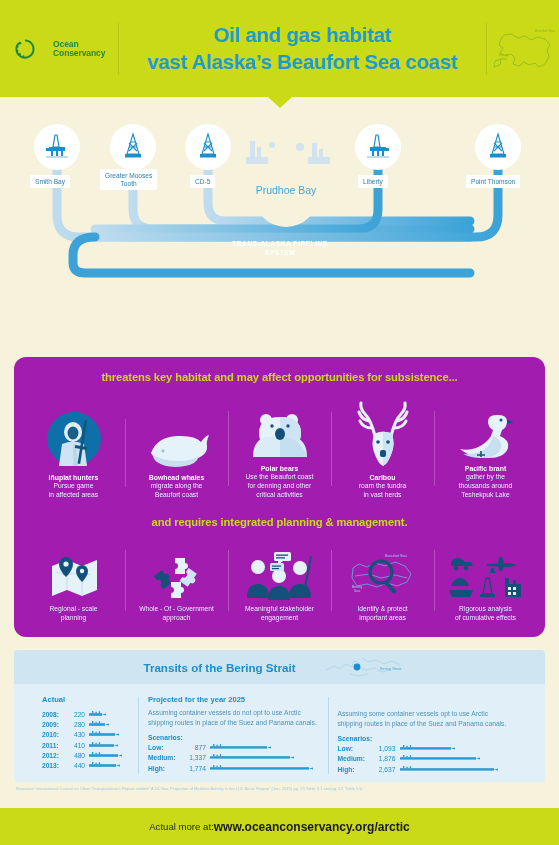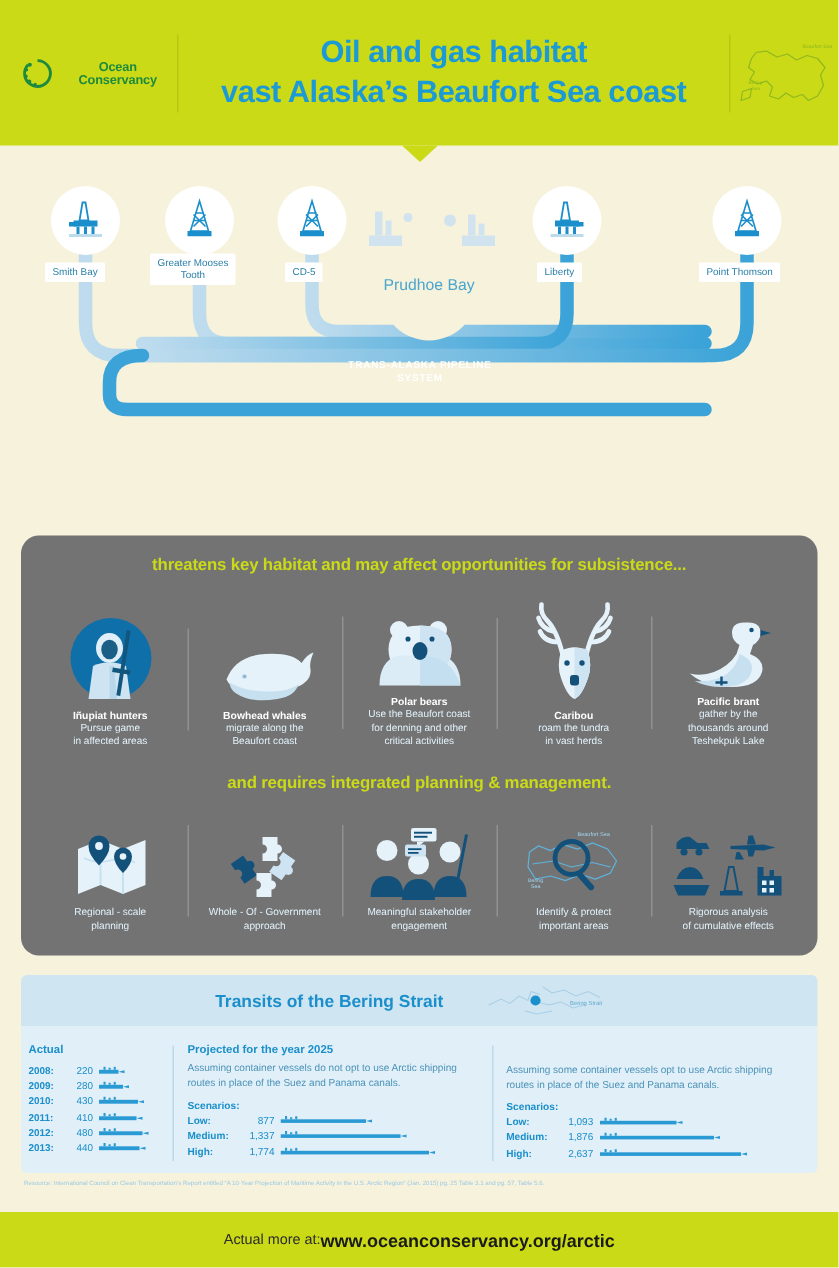--- a/index.html
+++ b/index.html
@@ -9,21 +9,21 @@
     font-family: "Liberation Sans", sans-serif;
     overflow: hidden;
     position: relative;
   }
 
   
   .header {
     height: 97px; background: #cada17;
     display: flex; align-items: center; position: relative;
   }
-  .logo-wrap { width: 118px; display: flex; align-items: center; gap: 3px; padding-left: 14px; text-align: center; }
+  .logo-wrap { width: 118px; display: flex; align-items: center; gap: 17px; padding-left: 14px; }
   .logo-mark { width: 22px; height: 22px; flex: 0 0 22px; }
   .logo-text { font-size: 8.5px; font-weight: bold; color: #1d8a3e; letter-spacing: -0.1px; line-height: 1.05; }
   .hdr-div { width: 1px; height: 52px; background: #b6c615; }
   .title {
     flex: 1; text-align: center; color: #1b9ad6;
     font-size: 20.5px; font-weight: bold; line-height: 1.28;
     letter-spacing: -0.3px; padding: 0 6px;
   }
   .hdr-map { width: 72px; display: flex; justify-content: center; align-items: center; }
   .notch {
@@ -50,21 +50,21 @@
     position: absolute; color: #4aa6cf; font-size: 10.5px;
     text-align: center; line-height: 1.28; width: 80px;
   }
   .tap-label {
     position: absolute; color: #ffffff; font-size: 6.6px; font-weight: bold;
     letter-spacing: 0.55px; text-align: center; line-height: 1.42; width: 110px;
   }
 
   
   .bluepanel {
-    margin: 0 14px; background: #737373;
+    margin: 0 14px; background: #a21caf;
     border-radius: 12px; padding: 14px 8px 14px;
     position: relative; z-index: 2;
   }
   .panel-head {
     color: #cada17; font-size: 11.2px; font-weight: bold;
     text-align: center; margin-bottom: 14px; letter-spacing: -0.1px;
   }
   .panel-head.second { margin-top: 16px; margin-bottom: 10px; }
   .icon-row { display: flex; align-items: flex-end; }
   .icon-cell {
@@ -81,21 +81,21 @@
   .cap-title { color: #ffffff; font-size: 6.9px; font-weight: bold; }
   .cap-body { color: #e2f2fb; font-size: 6.7px; }
 
   
   .transits { margin: 13px 14px 0; }
   .tr-head {
     background: #cfe5f2; height: 34px; border-radius: 4px 4px 0 0;
     display: flex; align-items: center; justify-content: center; gap: 28px;
   }
   .tr-title { color: #1b8fcb; font-size: 11.6px; font-weight: bold; }
-  .tr-body { background: #e0eff8; border-radius: 0 0 4px 4px; padding: 11px 5px 6px; display: flex; }
+  .tr-body { background: #e0eff8; border-radius: 0 0 4px 4px; padding: 11px 28px 6px; display: flex; }
   .col-actual { width: 96px; padding-right: 8px; }
   .col-div { width: 1px; background: #bcd9ea; margin: 2px 9px 2px 0; }
   .col-proj { flex: 1; padding-right: 8px; }
   .h-actual { color: #1b8fcb; font-size: 7.6px; font-weight: bold; margin-bottom: 7px; }
   .h-proj { color: #1b8fcb; font-size: 7.6px; font-weight: bold; margin-bottom: 4px; }
   .proj-note { color: #4d93b8; font-size: 6.7px; line-height: 1.45; margin-bottom: 6px; }
   .scen-lbl { color: #1b8fcb; font-size: 6.8px; font-weight: bold; margin-bottom: 3px; }
   .yrow { display: flex; align-items: center; margin-bottom: 3.2px; }
   .yr { color: #1b8fcb; font-size: 6.6px; font-weight: bold; width: 25px; }
   .yv { color: #1b8fcb; font-size: 6.6px; width: 22px; text-align: right; padding-right: 4px; }

